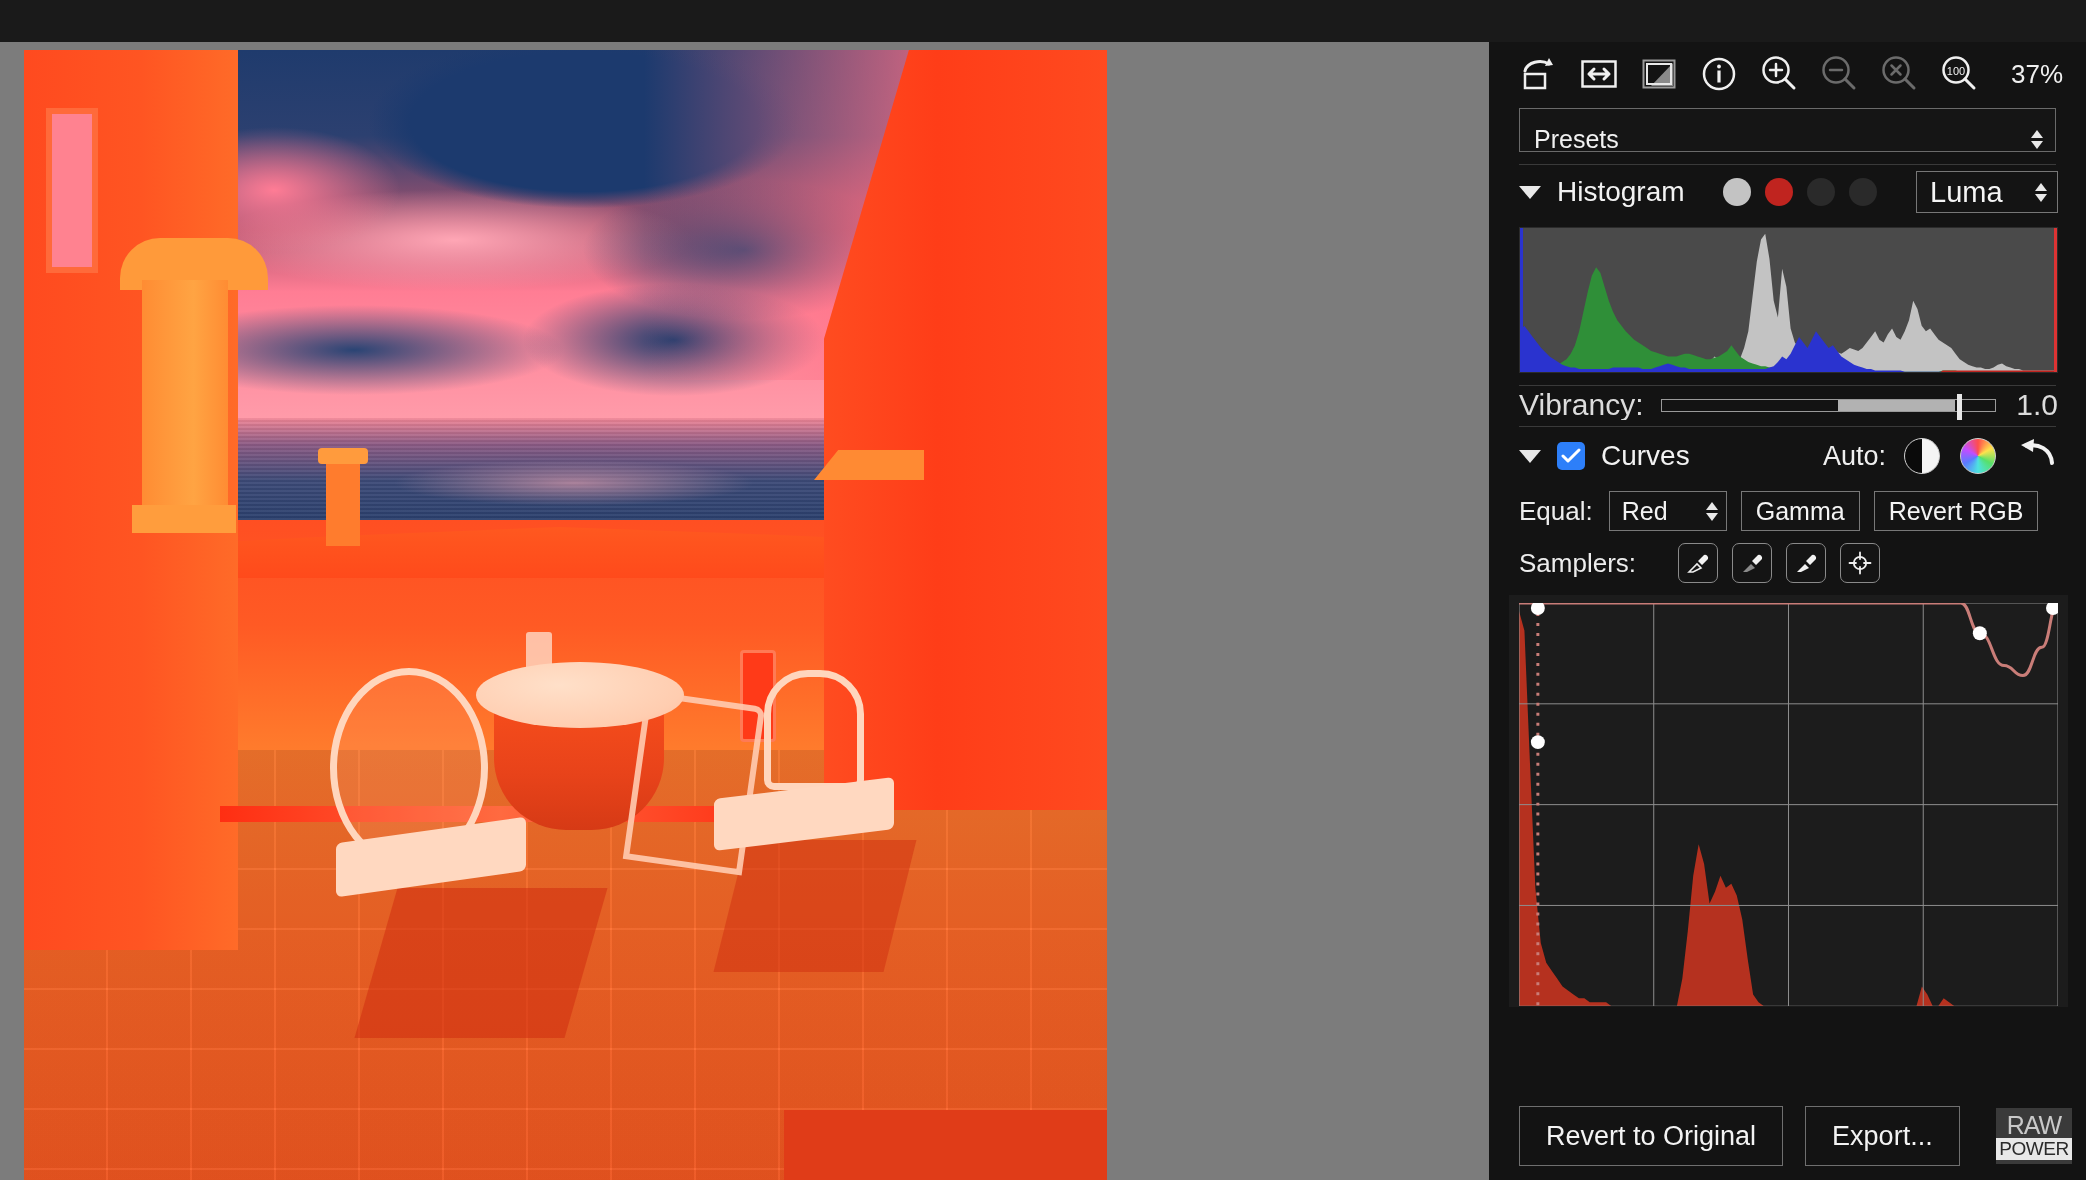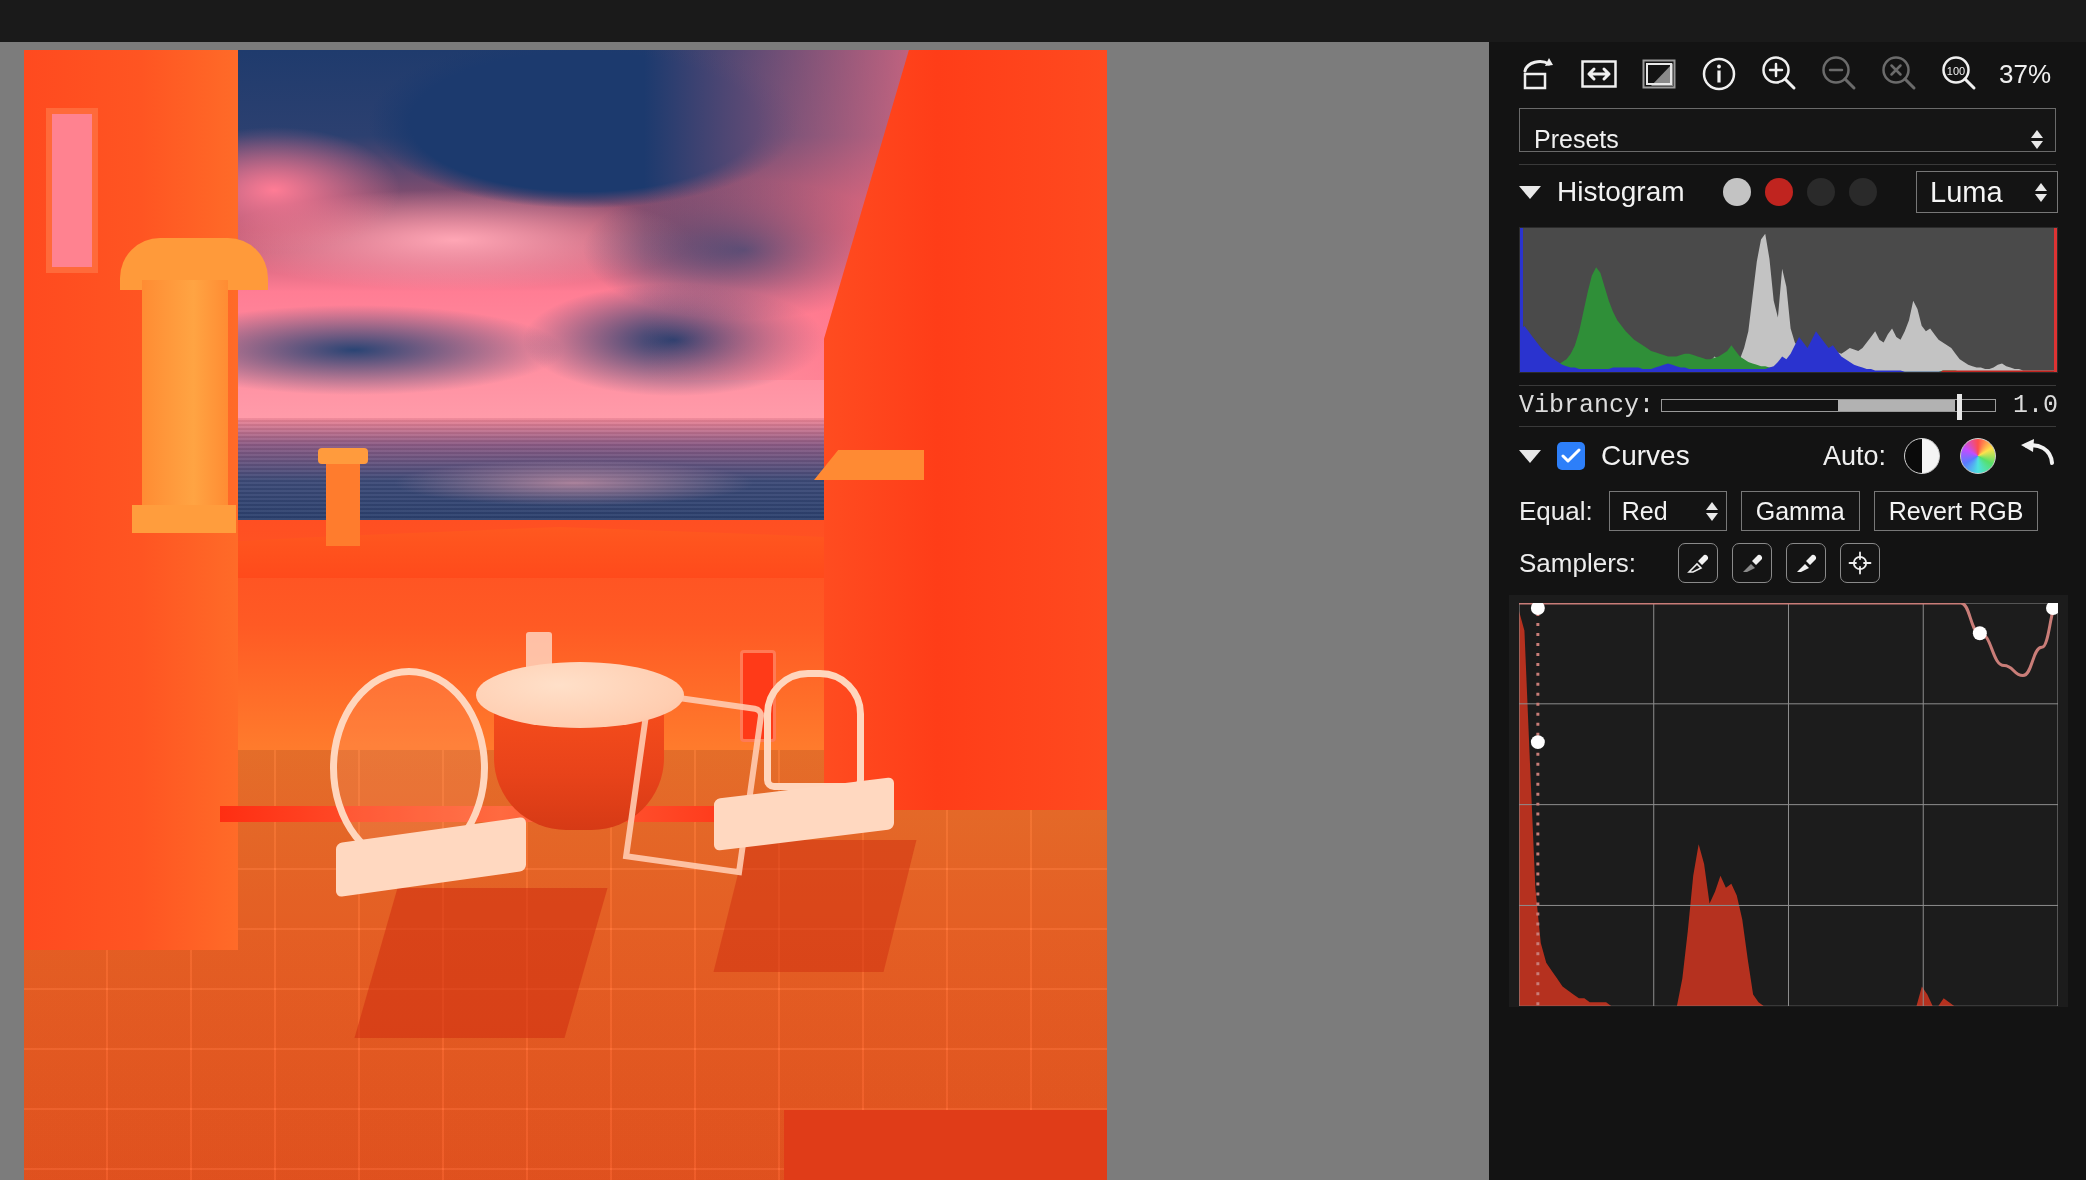--- a/index.html
+++ b/index.html
@@ -197,21 +197,21 @@
     width: 597px; height: 1138px;
     background: #131313;
     color: #e6e6e6;
   }
   #toolbar {
     display: flex; align-items: center; height: 64px;
     padding: 0 0 0 30px; gap: 20px;
   }
   .tool { width: 40px; height: 40px; display: flex; align-items: center; justify-content: center; }
   .tool svg { display: block; }
-  #zoom-pct { margin-left: 0; font-size: 26px; color: #f0f0f0; }
+  #zoom-pct { margin-left: 12px; font-size: 26px; color: #f0f0f0; }
 
   .divider { height: 1px; background: #3a3a3a; margin: 0 30px; }
 
   #presets-row { padding: 2px 30px 0 30px; }
   #presets-select {
     height: 44px; border: 1px solid #6a6a6a; background: #151515;
     display: flex; align-items: center; justify-content: space-between;
     padding: 18px 12px 0 14px; font-size: 25px; color: #f1f1f1;
   }
   .stepper { display: flex; flex-direction: column; gap: 3px; align-items: center; }
@@ -238,21 +238,21 @@
     border: 1px solid #2b2b2b; background: #4a4a4a;
     position: relative; overflow: hidden;
   }
   #hist-canvas { position: absolute; inset: 0; }
   #hist-left-edge { position: absolute; left: 0; top: 0; width: 3px; height: 100%; background: #2a33cf; }
   #hist-right-edge { position: absolute; right: 0; top: 0; width: 3px; height: 100%; background: #d33; }
 
   #vibrancy-row {
     display: flex; align-items: center; gap: 14px;
     padding: 0 28px 0 30px; height: 30px;
-    overflow: hidden; margin-top: 4px; color: #dcdcdc; font-size: 25px; font-family: Liberation Mono, monospace;
+    overflow: hidden; margin-top: 4px; color: #dcdcdc; font-size: 30px;
   }
   #vib-label { width: 128px; }
   #vib-track { flex: 1; height: 13px; border: 1px solid #9a9a9a; position: relative; }
   #vib-fill { position: absolute; left: 53%; top: 0; bottom: 0; right: 12%; background: #b2b2b2; }
   #vib-knob { position: absolute; right: 10%; top: -6px; width: 5px; height: 26px; background: #e7e7e7; }
   #vib-value { width: 48px; text-align: right; }
 
   #curves-header {
     display: flex; align-items: center; height: 58px;
     padding: 0 28px 0 30px;
@@ -550,15 +550,23 @@
           </g>
           <line x1="18.900000000000002" x2="18.900000000000002" y1="0" y2="404" stroke="#c97d78" stroke-width="3" stroke-dasharray="3 7"></line>
           <path d="M 0 0 C 9.450000000000001 0 9.450000000000001 0 18.900000000000002 0 C 90.45 0 90.45 0 162 0 C 243 0 243 0 324 0 C 383.4 0 383.4 0 442.79999999999995 0 C 452.25 0 452.25 30.299999999999955 461.7 30.299999999999955 C 473.85 30.299999999999955 473.85 62.620000000000005 486 62.620000000000005 C 495.45000000000005 62.620000000000005 495.45000000000005 72.72000000000003 504.90000000000003 72.72000000000003 C 514.35 72.72000000000003 514.35 44.44 523.8 44.44 C 531.9 44.44 531.9 0 540 0" stroke="#c97d78" stroke-width="3" fill="none"></path>
           <circle cx="18.900000000000002" cy="5" r="7" fill="#ffffff"></circle>
           <circle cx="18.900000000000002" cy="139.38" r="7" fill="#ffffff"></circle>
           <circle cx="461.7" cy="30.299999999999955" r="7" fill="#ffffff"></circle>
           <circle cx="535" cy="5" r="7" fill="#ffffff"></circle>
         </svg>
     </div>
 
+    <div id="bottom-bar">
+      <span class="bigbtn">Revert to Original</span>
+      <span class="bigbtn">Export...</span>
+      <span id="rawpower-logo">
+        <span id="rp-raw">RAW</span>
+        <span id="rp-power">POWER</span>
+      </span>
+    </div>
 
   </div>
 </div>
 
 </body></html>

